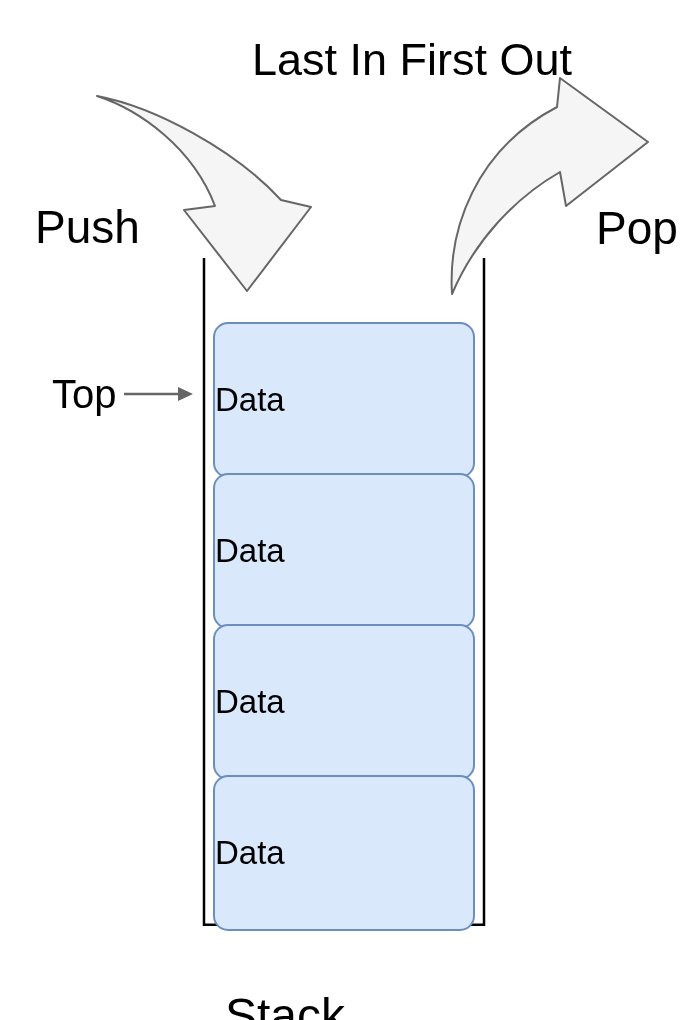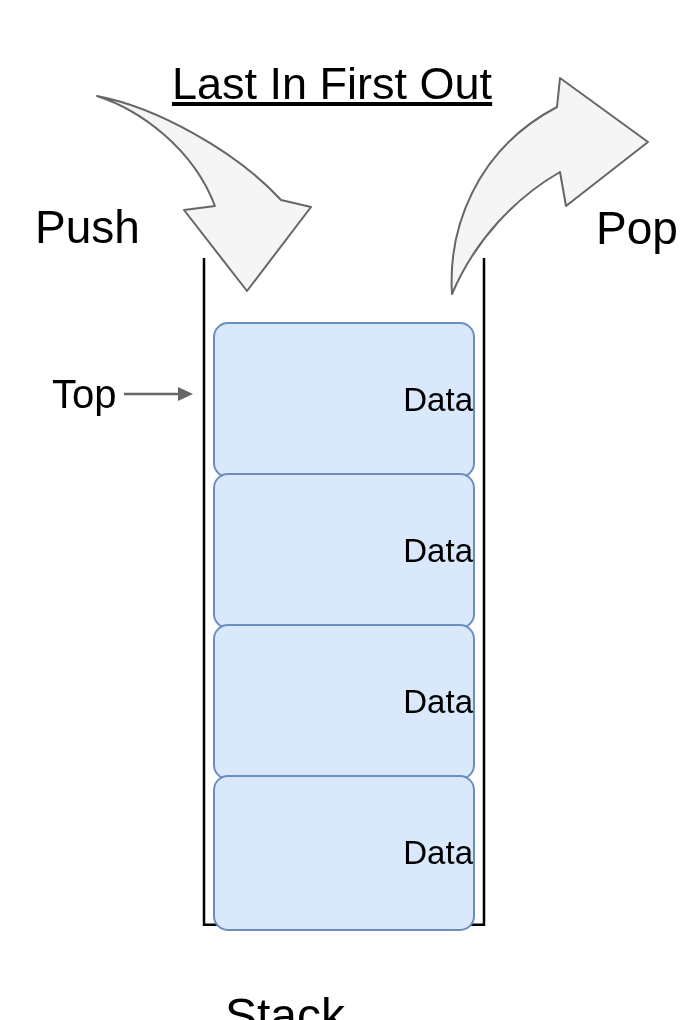--- a/index.html
+++ b/index.html
@@ -22,37 +22,37 @@
     top: 0;
     width: 694px;
     height: 1020px;
   }
   .label {
     position: absolute;
     line-height: 1;
     white-space: nowrap;
     color: var(--text, #000000);
   }
-  .title      { top: 61px;  left: 172px; width: 400px; text-align: left; font-size: 45px; text-decoration: underline; }
+  .title      { top: 37px;  left: 172px; width: 400px; text-align: right; font-size: 45px; }
   .push-label { top: 204px; left: 35px;  font-size: 46px; }
   .pop-label  { top: 205px; left: 596px; font-size: 46px; }
   .top-label  { top: 374px; left: 52px;  font-size: 40px; }
   .stack-label{ top: 992px; left: 225px; width: 200px; font-size: 48px; }
   .stack-item {
     position: absolute;
     left: 213px;
     width: 262px;
     height: 156px;
     box-sizing: border-box;
     background: var(--box-fill, #dae8fc);
     border: 2px solid var(--box-border, #6c8ebf);
     border-radius: 15px;
     display: flex;
     align-items: center;
-    justify-content: flex-end;
+    justify-content: flex-start;
     font-size: 33px;
   }
   .item-0 { top: 322px; }
   .item-1 { top: 473px; }
   .item-2 { top: 624px; }
   .item-3 { top: 775px; }
   .swoosh {
     fill: var(--arrow-fill, #f5f5f5);
     stroke: var(--arrow-stroke, #666666);
     stroke-width: 2;

